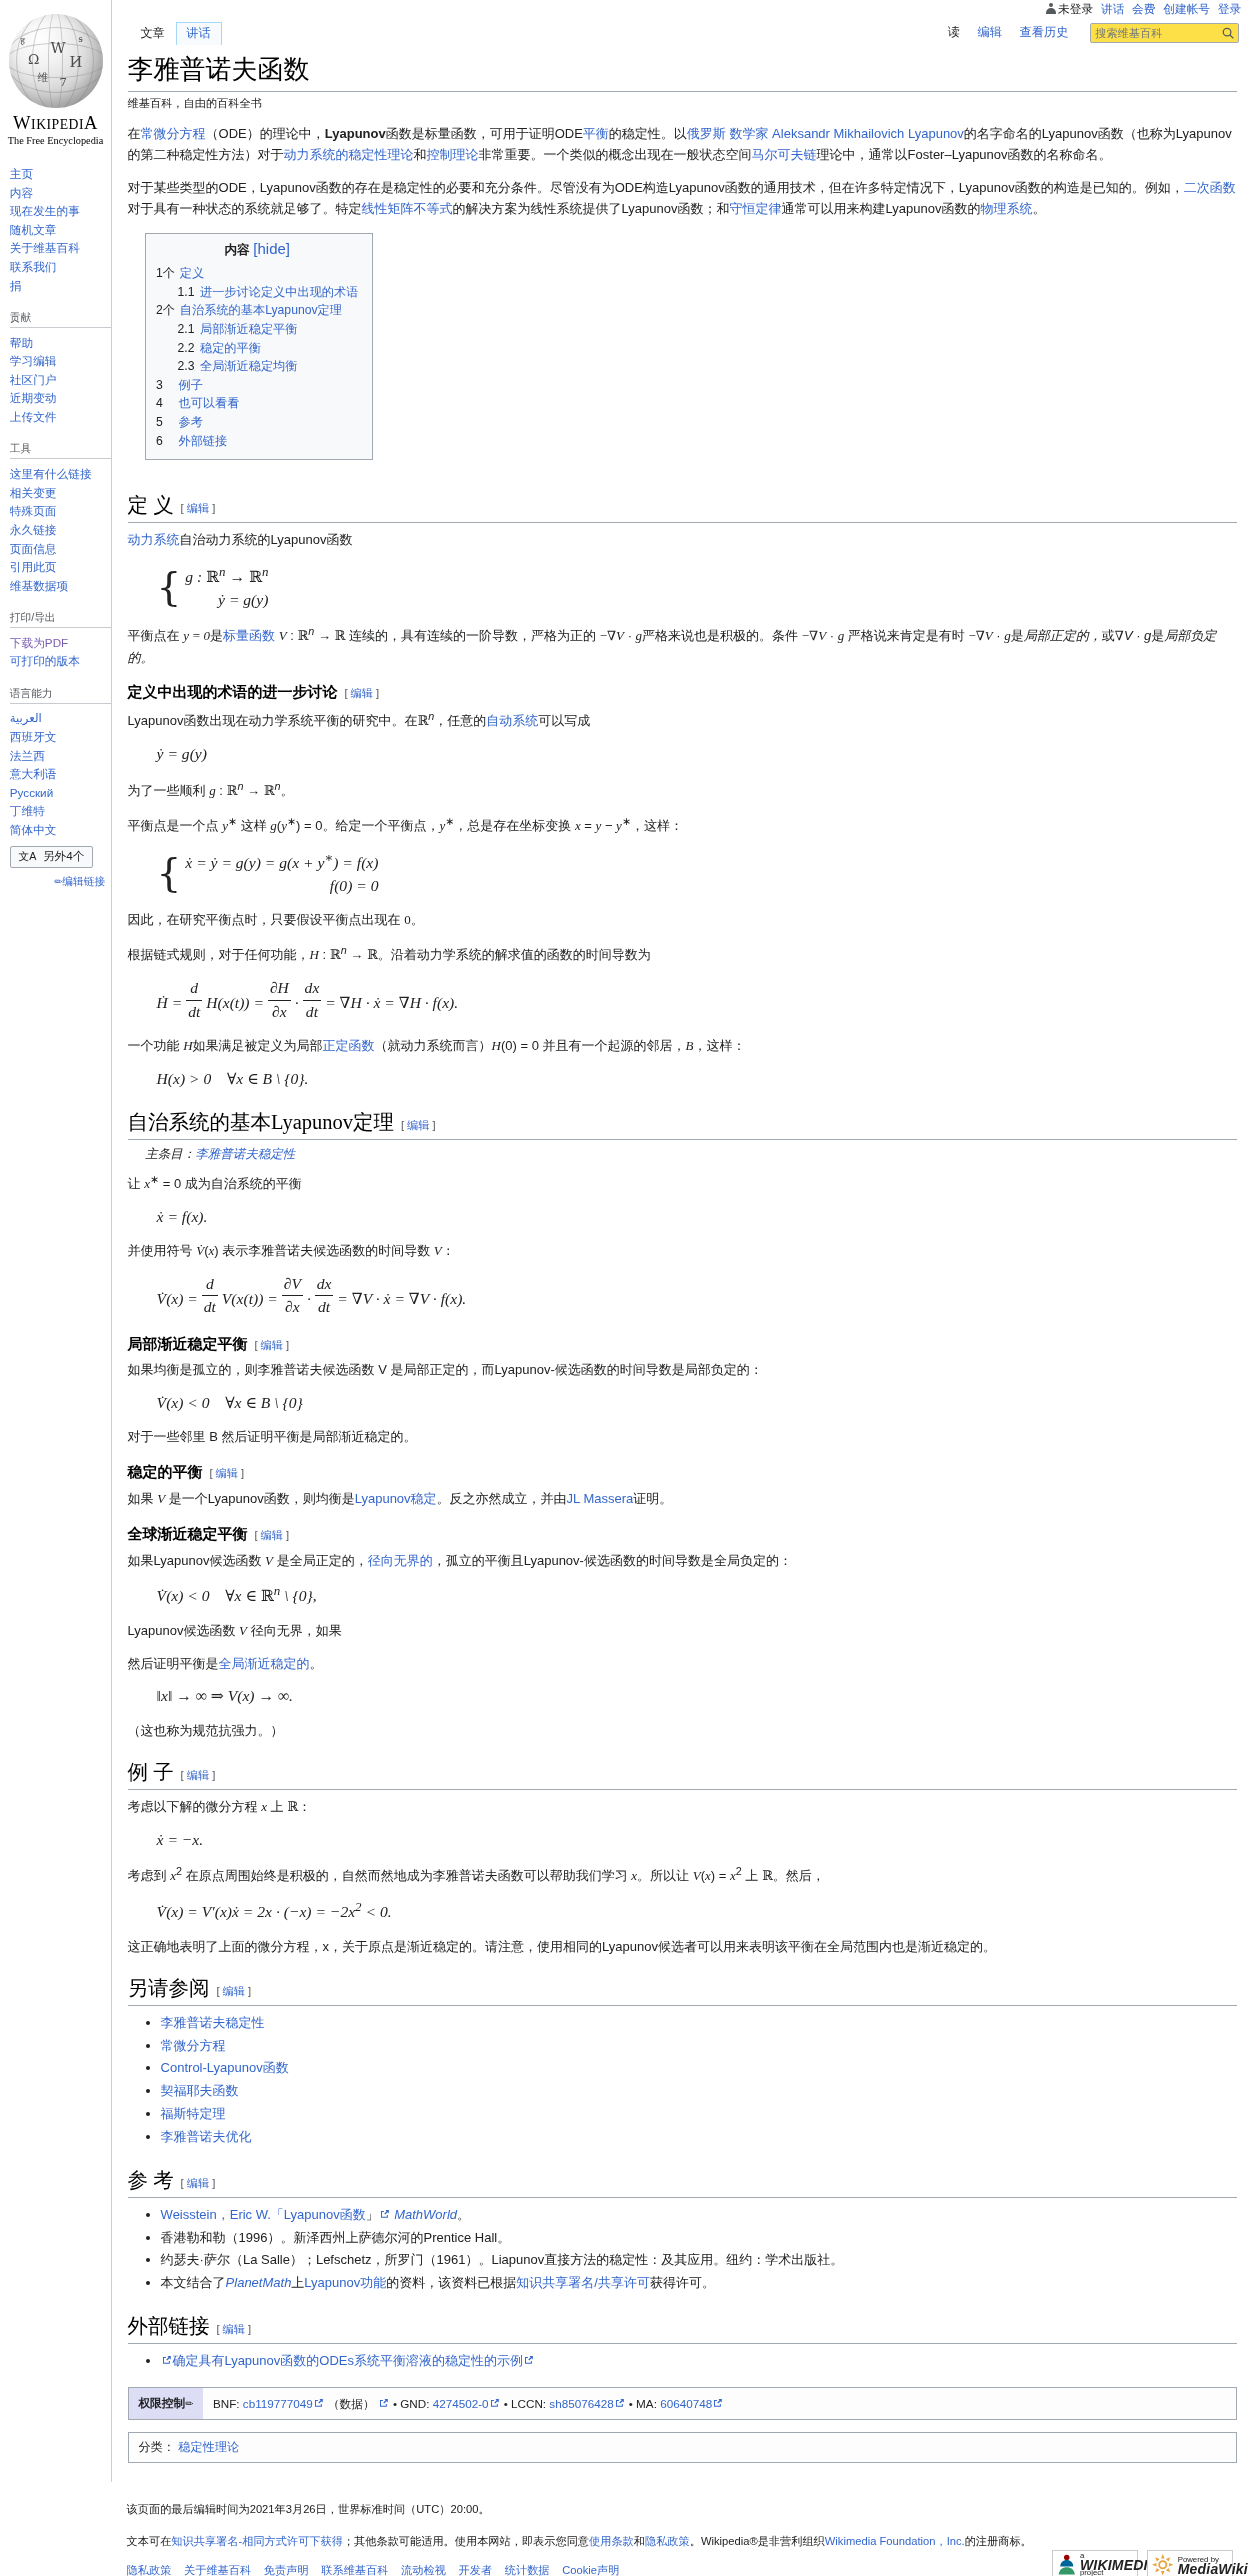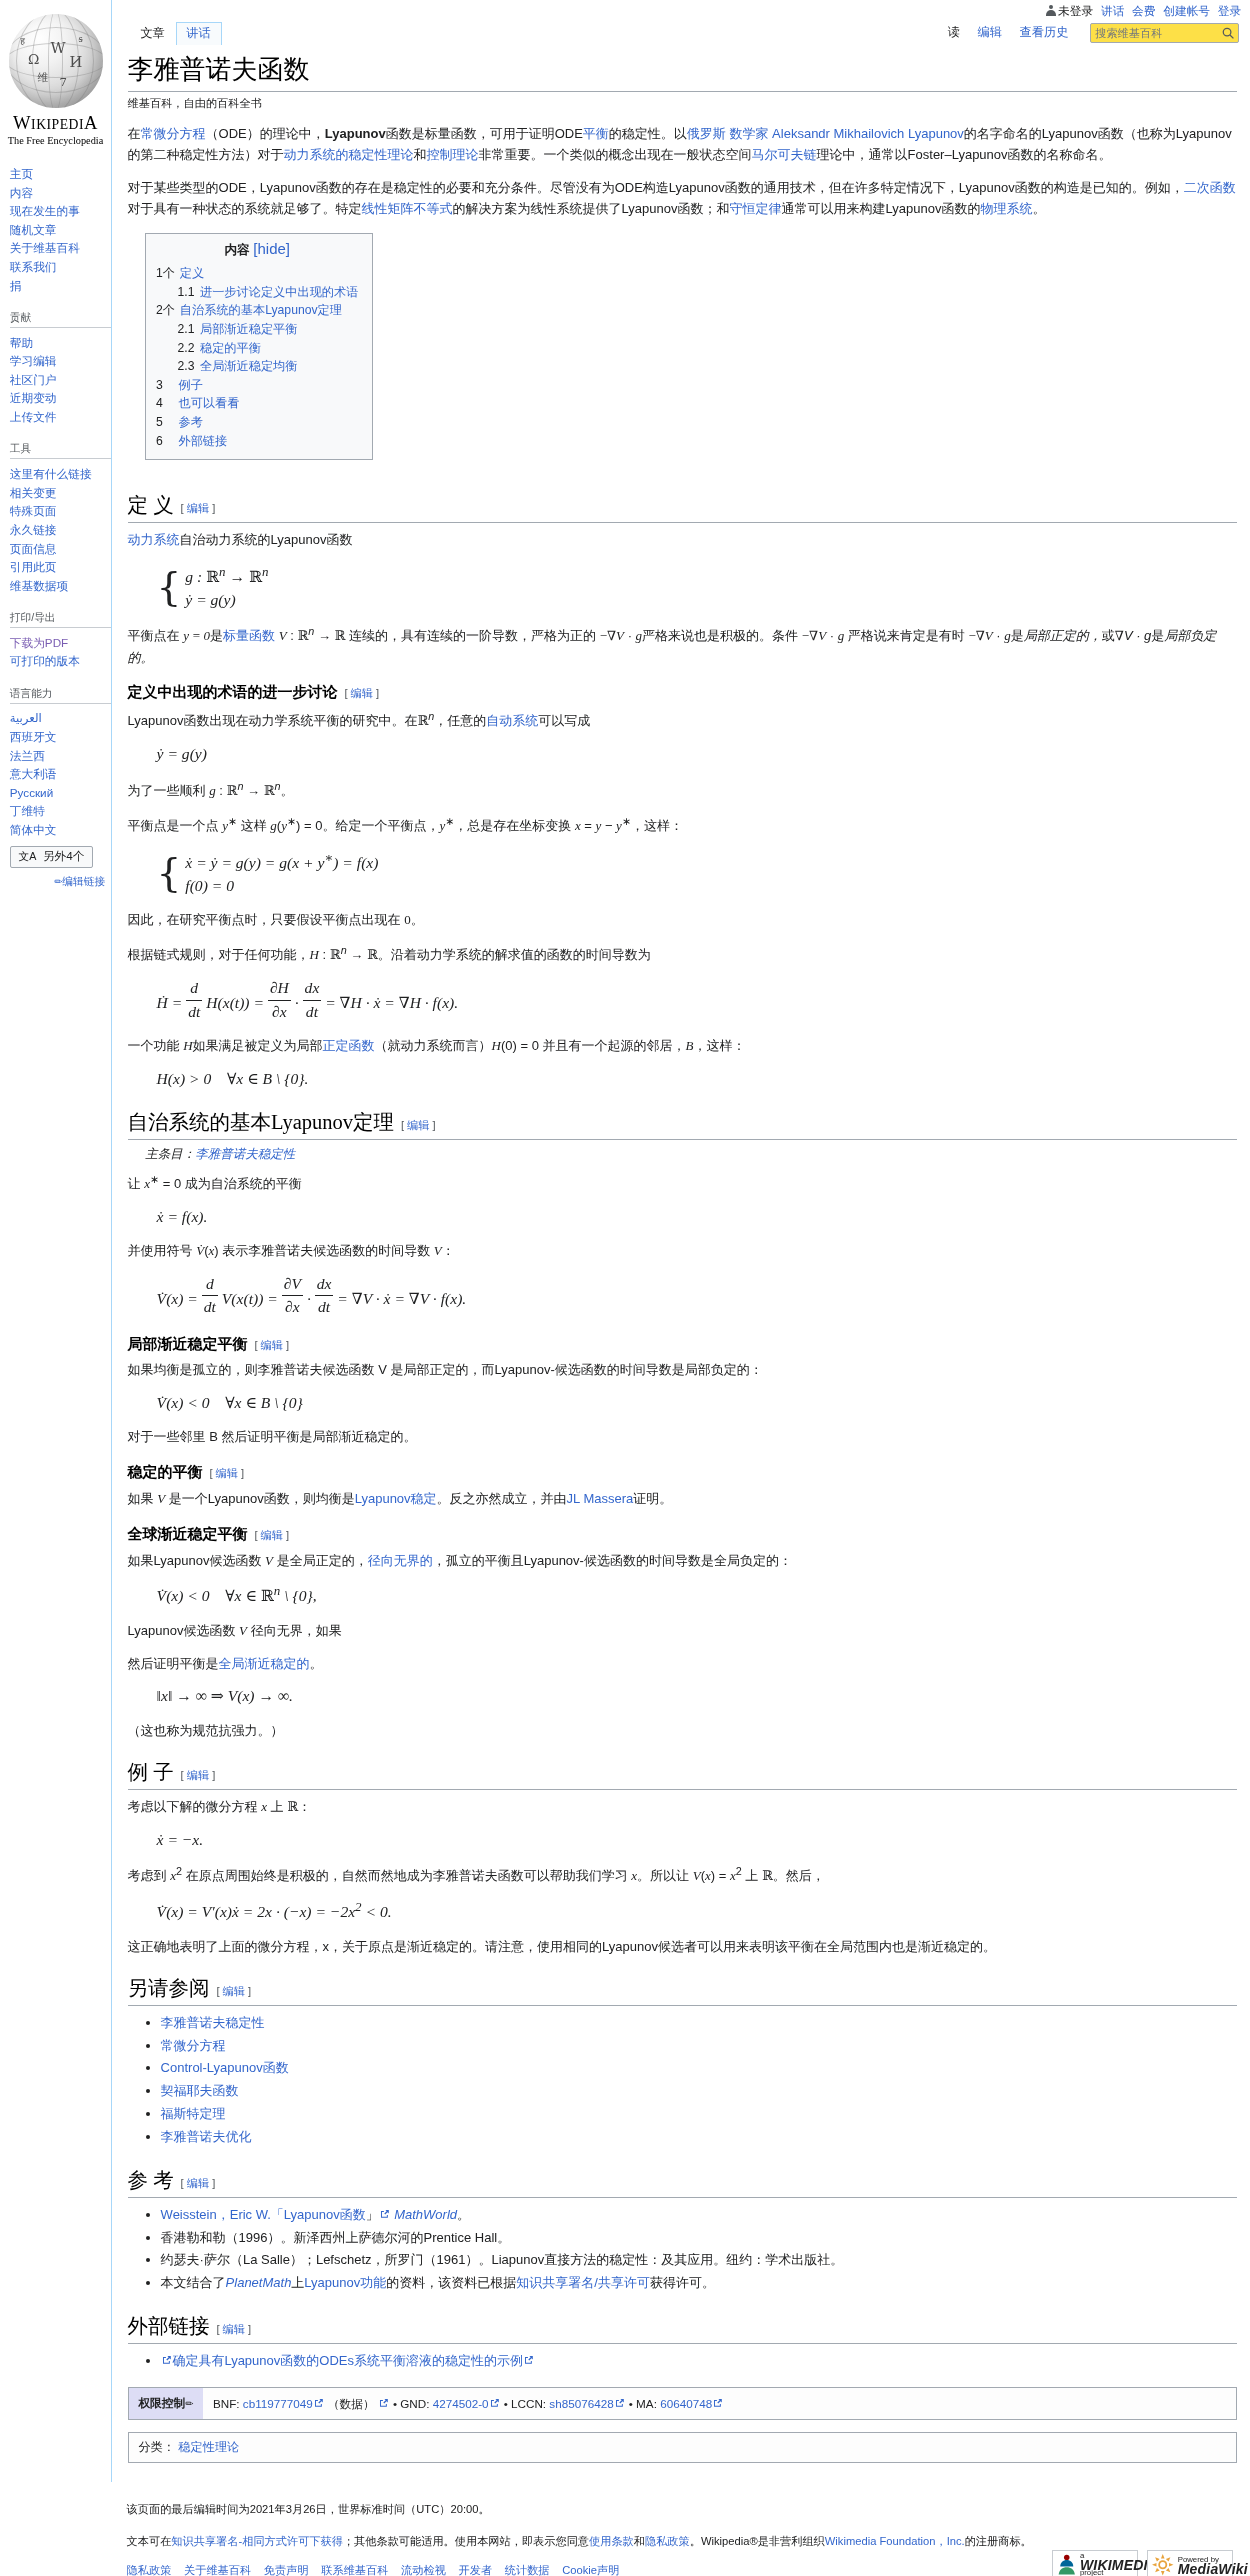--- a/index.html
+++ b/index.html
@@ -13,21 +13,21 @@
     color:#202122;
   }
   a { color:#3366cc; text-decoration:none; }
   .math, .mathi { font-family:"Liberation Serif","DejaVu Serif",serif; font-style:italic; }
   .mathn { font-family:"Liberation Serif","DejaVu Serif",serif; font-style:normal; }
 
   
   #page { position:relative; width:1251px; }
   #personal {
     position:absolute; right:9.8px; top:2.9px;
-    font-size:11.7px; line-height:15.6px; white-space:nowrap;
+    font-size:11.7px; line-height:15.6px; white-space:nowrap;font-family:Liberation Mono, monospace;
   }
   #personal .pitem { margin-left:7.8px; color:#3366cc; }
   #personal .notlogged { color:#202122; margin-left:2px; }
   .user-icon {
     display:inline-block; width:9.8px; height:10.7px; position:relative; vertical-align:-1px;
   }
   .user-icon::before {
     content:""; position:absolute; left:2.9px; top:0; width:3.9px; height:3.9px;
     border-radius:50%; background:#54595d;
   }
@@ -141,21 +141,21 @@
 
   .mathblock {
     margin:9.8px 0 11.7px 29px; font-family:"Liberation Serif","DejaVu Serif",serif;
     font-size:15.6px; line-height:1.45; font-style:italic;
   }
   .brace-row { display:flex; align-items:center; }
   .brace {
     font-size:39px; line-height:31px; font-style:normal;
     font-family:"DejaVu Serif",serif; margin-right:3.9px; color:#202122;
   }
-  .brace-lines { display:inline-block; }
+  .brace-lines { display:inline-block;text-align:right; }
   .brace-lines div { line-height:1.5; }
 
   .maininfo { font-style:italic; font-size:12.5px; margin:0 0 7.8px 17.6px; }
   .maininfo a { font-style:italic; }
   ul.bullets { margin:0 0 11.7px 0; padding-left:33px; }
   ul.bullets li { line-height:1.75; font-size:13px; }
   .extlink-ico { display:inline-block; width:9.8px; height:8.8px; position:relative; margin:0 1px; }
   .extlink-ico svg { display:block; }
 
   

